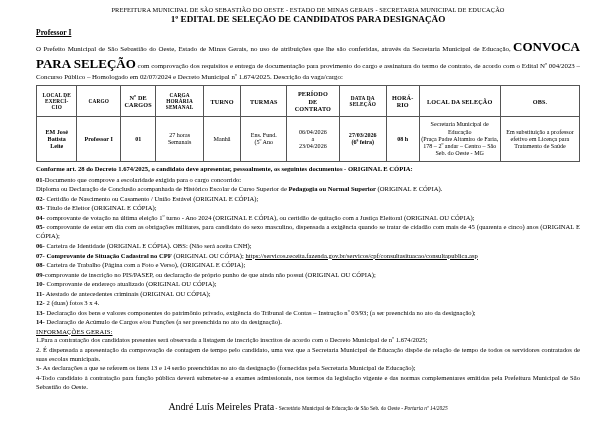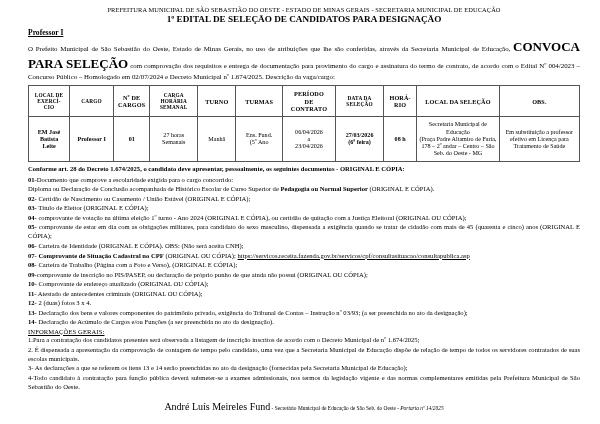--- a/index.html
+++ b/index.html
@@ -12,21 +12,21 @@
     height: 424px;
     overflow: hidden;
     font-family: "Liberation Serif", "DejaVu Serif", serif;
     color: #000000;
     -webkit-font-smoothing: antialiased;
   }
   .page {
     width: 600px;
     height: 316px;
     box-sizing: border-box;
-    padding: 6px 20px 0 28px;
+    padding: 6px 20px 0 36px;
     position: relative;
   }
 
   
   .doc-header {
     text-align: center;
     line-height: 1.15;
   }
   .header-line1 {
     font-size: 6.4px;
@@ -301,16 +301,16 @@
   <div class="req-item"><span class="num">14-</span><span> Declaração de Acúmulo de Cargos e/ou Funções (a ser preenchida no ato da designação).</span></div>
 
   <div class="info-title">INFORMAÇÕES GERAIS:</div>
 
   <div class="info-item">1.Para a contratação dos candidatos presentes será observada a listagem de inscrição inscritos de acordo com o Decreto Municipal de nº  1.674/2025;</div>
   <div class="info-item">2. É dispensada a apresentação da comprovação de contagem de tempo pelo candidato, uma vez que a Secretaria Municipal de Educação dispõe de relação de tempo de todos os servidores contratados de suas escolas municipais.</div>
   <div class="info-item">3- As declarações a que se referem os itens 13 e 14 serão preenchidas no ato da designação (fornecidas pela Secretaria Municipal de Educação);</div>
   <div class="info-item">4-Todo candidato à contratação para função pública deverá submeter-se a exames admissionais, nos termos da legislação vigente e das normas complementares emitidas pela Prefeitura Municipal de São Sebastião do Oeste.</div>
 
   <div class="signature">
-    <span class="sig-name">André Luís Meireles Fund</span><span class="sig-role"> - Secretário Municipal de Educação de São Seb. do Oeste - </span><span class="sig-role"><i>Portaria nº 14/2025</i></span>
+    <span class="sig-name">André Luís Meireles Prata</span><span class="sig-role"> - Secretário Municipal de Educação de São Seb. do Oeste - </span><span class="sig-role"><i>Portaria nº 14/2025</i></span>
   </div>
 
 </div>
 
 </body></html>

